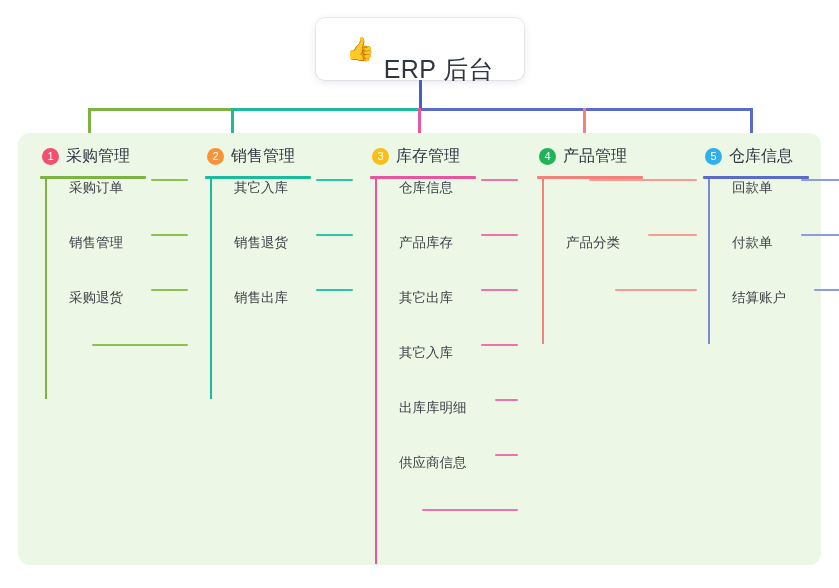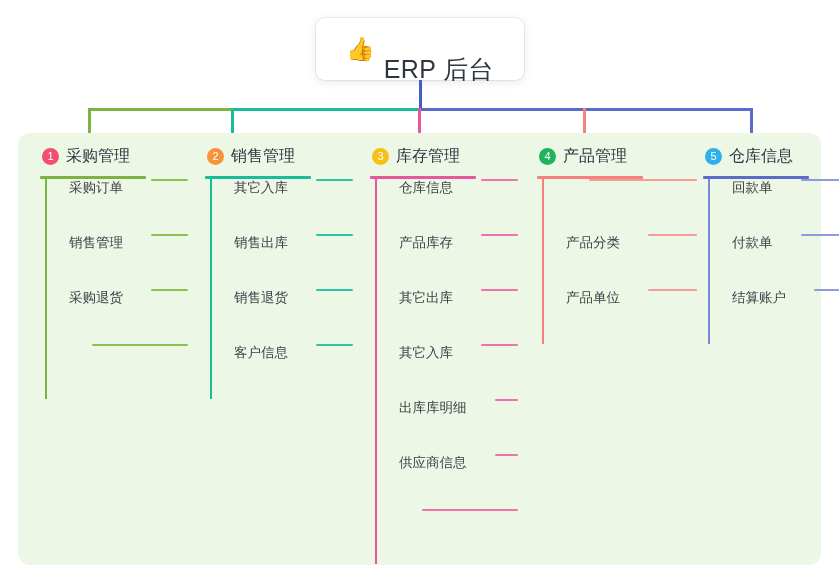--- a/index.html
+++ b/index.html
@@ -192,31 +192,27 @@
       <span class="col-title">销售管理</span>
     </div>
     <div class="col-head-rule" style="background:#1abc9c; width:106px;"></div>
     <div class="col-body">
       <div class="spine" style="background:#1abc9c; height:220px;"></div>
       <div class="item">
         <span class="item-label">其它入库</span>
         <div class="item-rule" style="background:#2bc4a6; width:82px;"></div>
       </div>
       <div class="item">
+        <span class="item-label">销售退货</span>
+        <div class="item-rule" style="background:#2bc4a6; width:82px;"></div>
+      </div>
+      <div class="item">
         <span class="item-label">销售出库</span>
         <div class="item-rule" style="background:#2bc4a6; width:82px;"></div>
       </div>
-      <div class="item">
-        <span class="item-label">销售退货</span>
-        <div class="item-rule" style="background:#2bc4a6; width:82px;"></div>
-      </div>
-      <div class="item">
-        <span class="item-label">客户信息</span>
-        <div class="item-rule" style="background:#2bc4a6; width:82px;"></div>
-      </div>
     </div>
   </div>
 
   <div class="column" style="left:370px; width:148px;">
     <div class="col-head">
       <span class="badge" style="background:#f8c017;">3</span>
       <span class="col-title">库存管理</span>
     </div>
     <div class="col-head-rule" style="background:#e8579e; width:106px;"></div>
     <div class="col-body">
@@ -260,21 +256,20 @@
     <div class="col-body">
       <div class="spine" style="background:#f4827c; height:165px;"></div>
       <div class="item">
         <div class="item-rule" style="background:#f79b96; width:108px;"></div>
       </div>
       <div class="item">
         <span class="item-label">产品分类</span>
         <div class="item-rule" style="background:#f79b96; width:82px;"></div>
       </div>
       <div class="item">
-        <span class="item-label">产品单位</span>
         <div class="item-rule" style="background:#f79b96; width:82px;"></div>
       </div>
     </div>
   </div>
 
   <div class="column" style="left:703px; width:148px;">
     <div class="col-head">
       <span class="badge" style="background:#2fb0ea;">5</span>
       <span class="col-title">仓库信息</span>
     </div>

